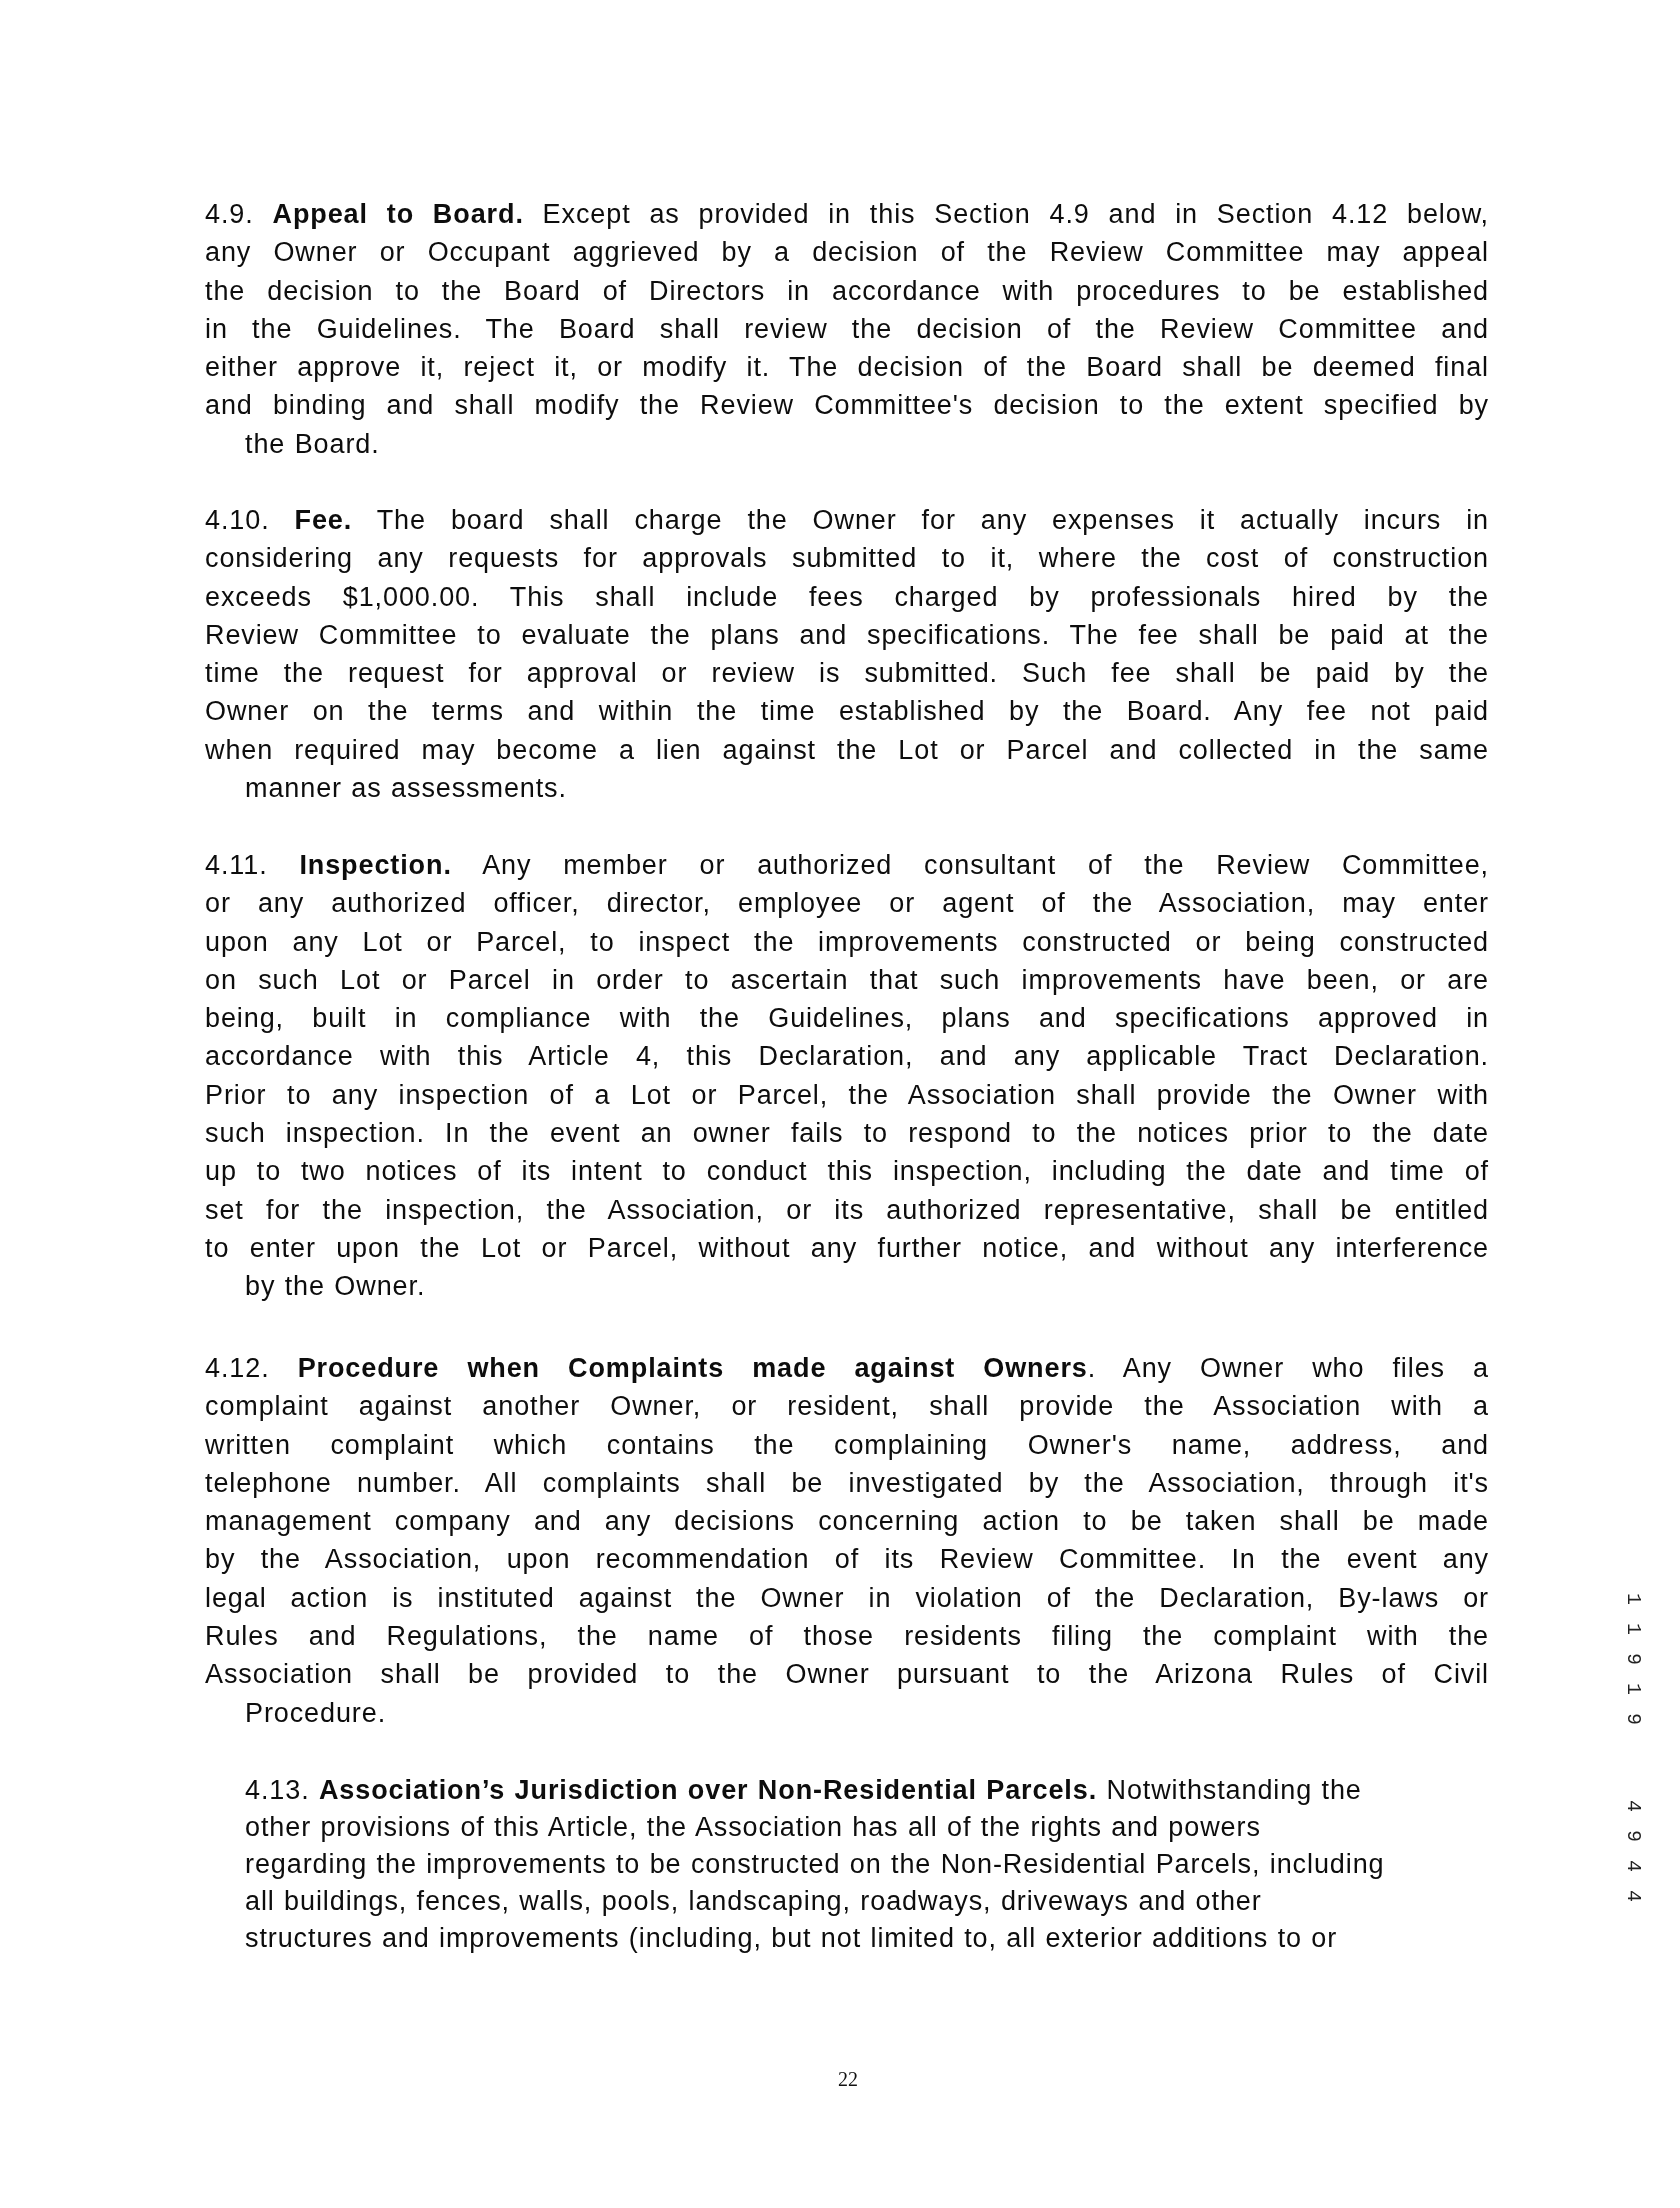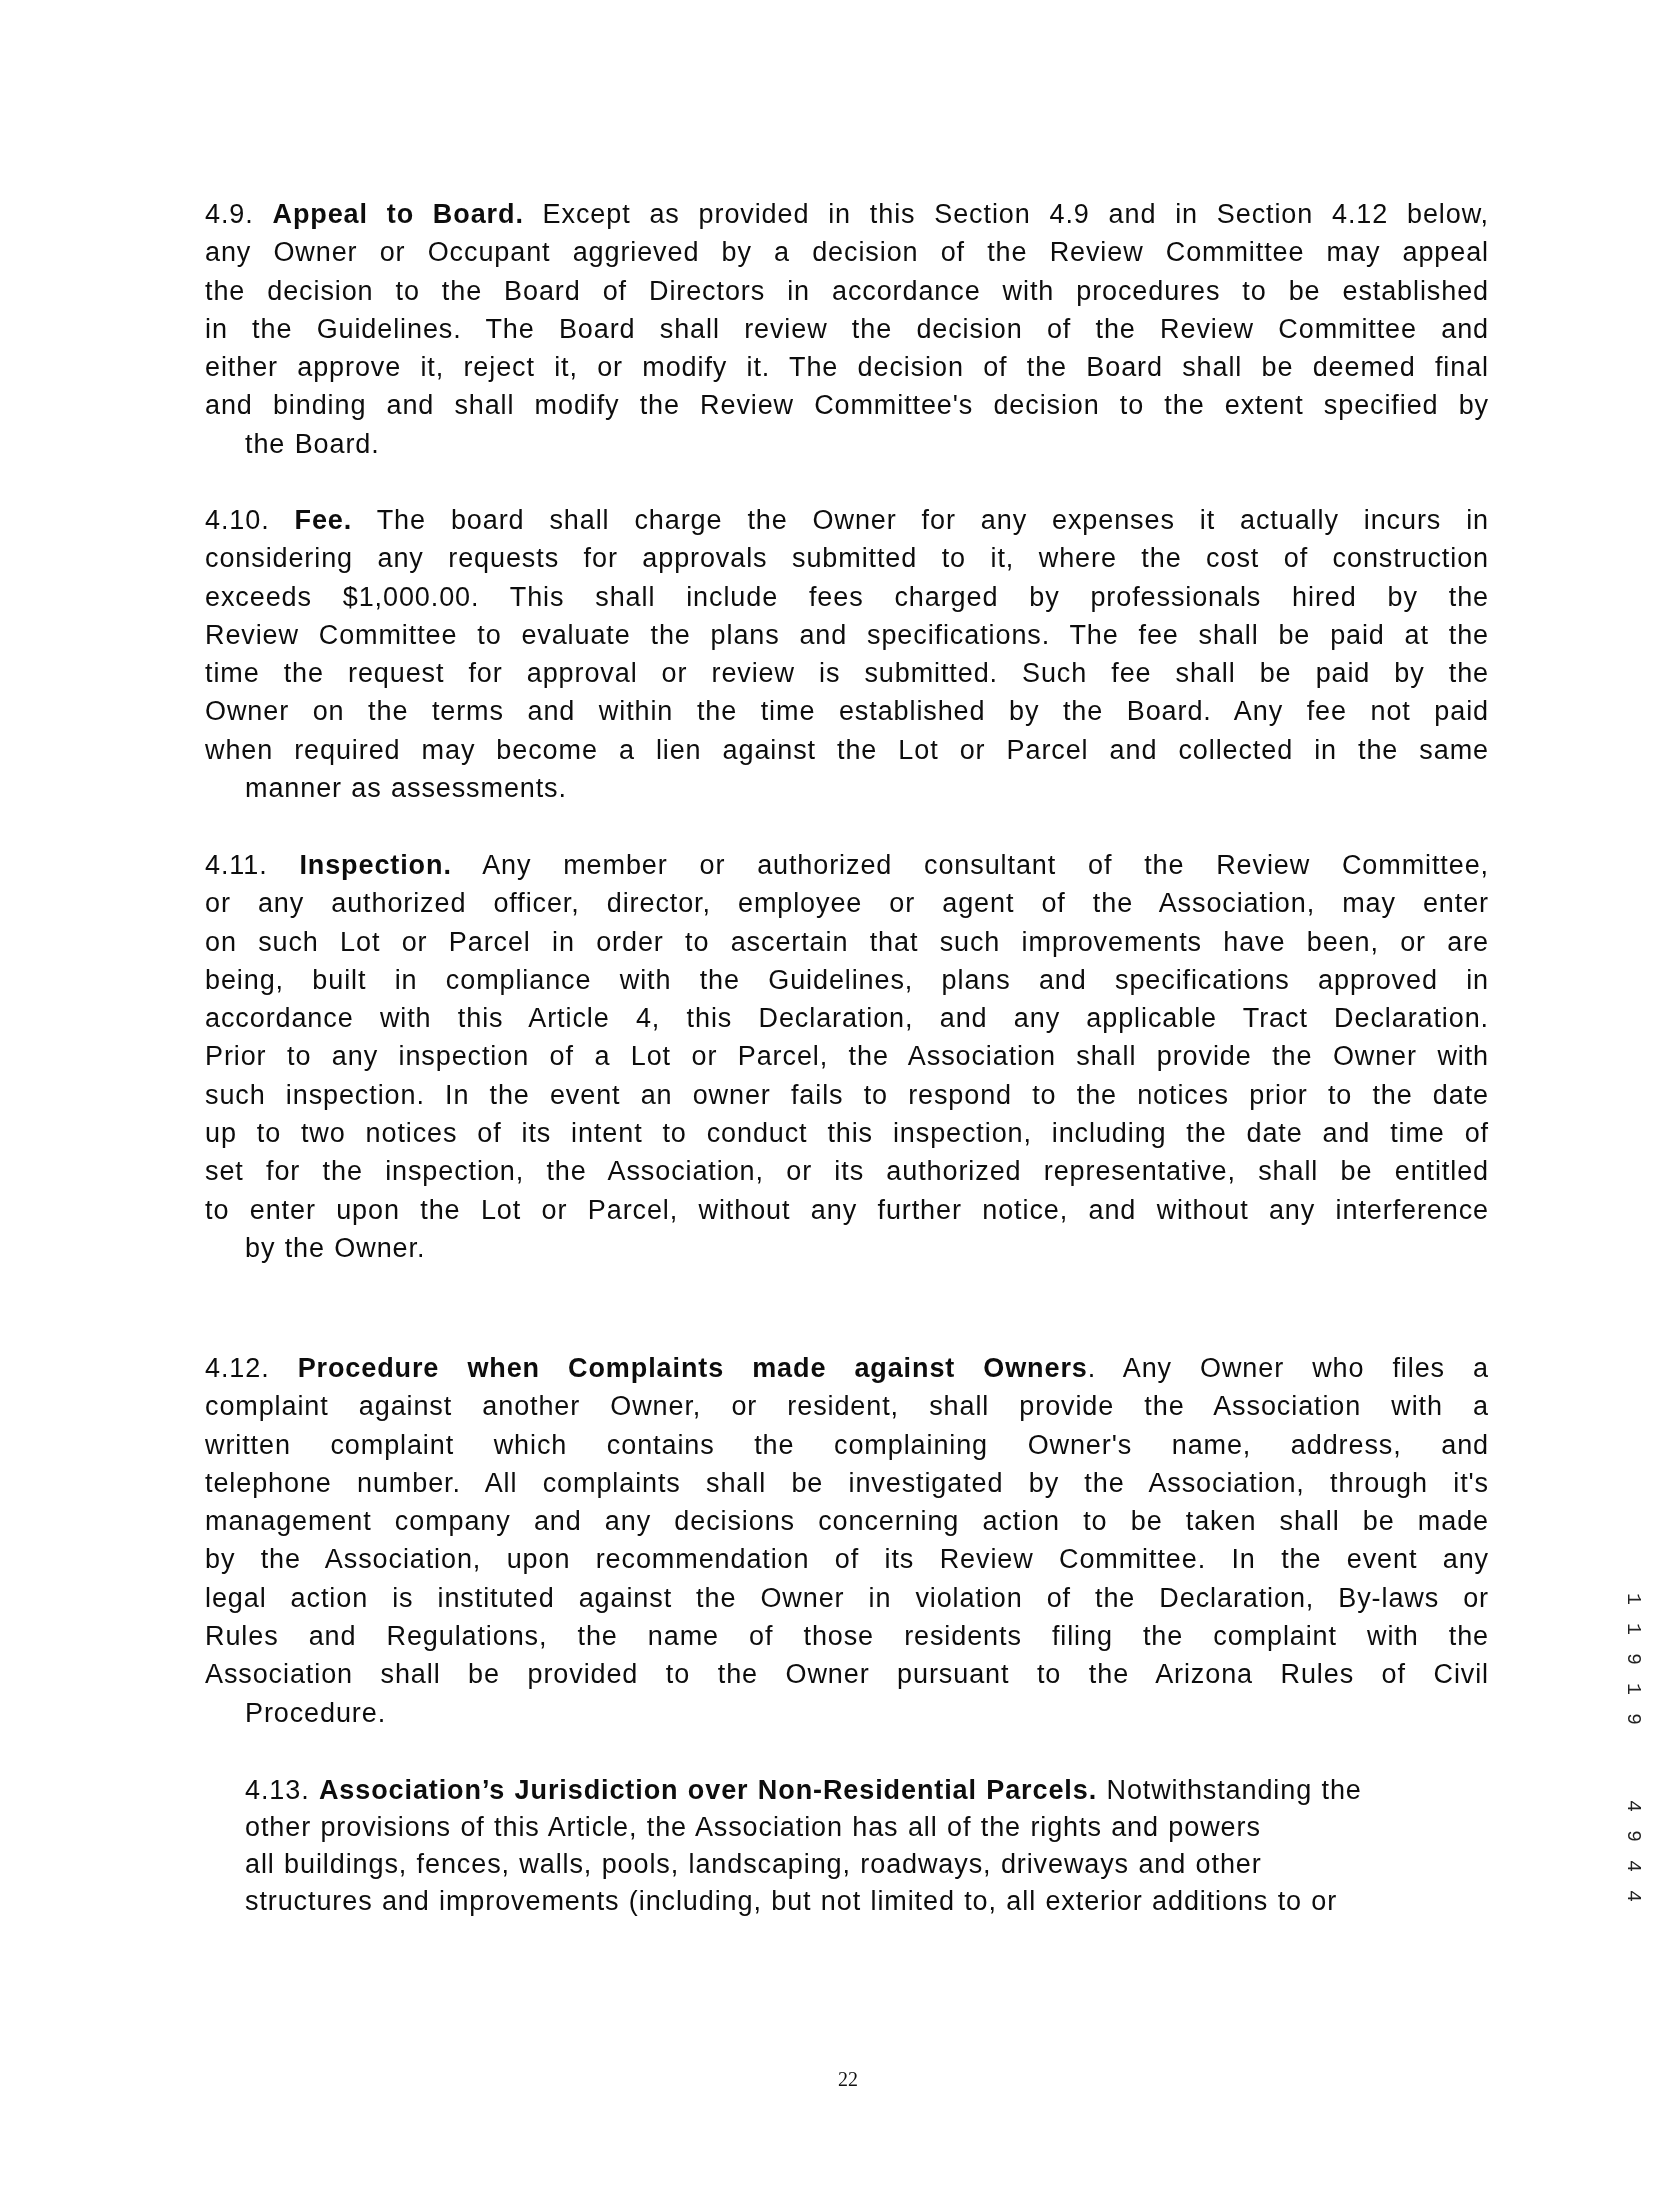--- a/index.html
+++ b/index.html
@@ -58,20 +58,21 @@
       <div class="line just"><span>exceeds $1,000.00. This shall include fees charged by professionals hired by the</span></div>
       <div class="line just"><span>Review Committee to evaluate the plans and specifications. The fee shall be paid at the</span></div>
       <div class="line just"><span>time the request for approval or review is submitted. Such fee shall be paid by the</span></div>
       <div class="line just"><span>Owner on the terms and within the time established by the Board. Any fee not paid</span></div>
       <div class="line just"><span>when required may become a lien against the Lot or Parcel and collected in the same</span></div>
       <div class="line left"><span>manner as assessments.</span></div>
     </div>
   <div class="section" id="s411">
       <div class="line just"><span>4.11.  </span><span class="b">Inspection.</span><span>  Any member or authorized consultant  of the Review Committee,</span></div>
       <div class="line just"><span>or any authorized officer, director, employee or agent of the Association, may enter</span></div>
+      <div class="line just"><span>upon any Lot or Parcel, to inspect the improvements constructed or being constructed</span></div>
       <div class="line just"><span>on such Lot or Parcel in order to ascertain that such improvements have been, or are</span></div>
       <div class="line just"><span>being, built in compliance with the Guidelines, plans and specifications approved in</span></div>
       <div class="line just"><span>accordance with this Article 4, this Declaration, and any applicable Tract Declaration.</span></div>
       <div class="line just"><span>Prior to any inspection of a Lot or Parcel, the Association shall provide the Owner with</span></div>
       <div class="line just"><span>such inspection.  In the event an owner fails to respond to the notices prior to the date</span></div>
       <div class="line just"><span>up to two notices of its intent to conduct this inspection, including the date and time of</span></div>
       <div class="line just"><span>set for the inspection, the Association, or its authorized representative, shall be entitled</span></div>
       <div class="line just"><span>to enter upon the Lot or Parcel, without any further notice, and without any interference</span></div>
       <div class="line left"><span>by the Owner.</span></div>
     </div>
@@ -83,20 +84,21 @@
       <div class="line just"><span>management company and any decisions concerning action to be taken shall be made</span></div>
       <div class="line just"><span>by the Association, upon recommendation of its Review Committee.  In the event any</span></div>
       <div class="line just"><span>legal action is instituted against the Owner in violation of the Declaration, By-laws or</span></div>
       <div class="line just"><span>Rules and Regulations, the name of those residents filing the complaint with the</span></div>
       <div class="line just"><span>Association shall be provided to the Owner pursuant to the Arizona Rules of Civil</span></div>
       <div class="line left"><span>Procedure.</span></div>
     </div>
   <div class="section" id="s413">
       <div class="line left"><span>4.13.  </span><span class="b">Association’s Jurisdiction over Non-Residential Parcels.</span><span> Notwithstanding the</span></div>
       <div class="line left"><span>other provisions of this Article, the Association has all of the rights and powers</span></div>
+      <div class="line left"><span>regarding the improvements to be constructed on the Non-Residential Parcels, including</span></div>
       <div class="line left"><span>all buildings, fences, walls, pools, landscaping, roadways, driveways and other</span></div>
       <div class="line left"><span>structures and improvements (including, but not limited to, all exterior additions to or</span></div>
     </div>
 
   <div class="margin-stamp" id="stamp-top">
       <span>1</span>
       <span>1</span>
       <span>9</span>
       <span>1</span>
       <span>9</span>

